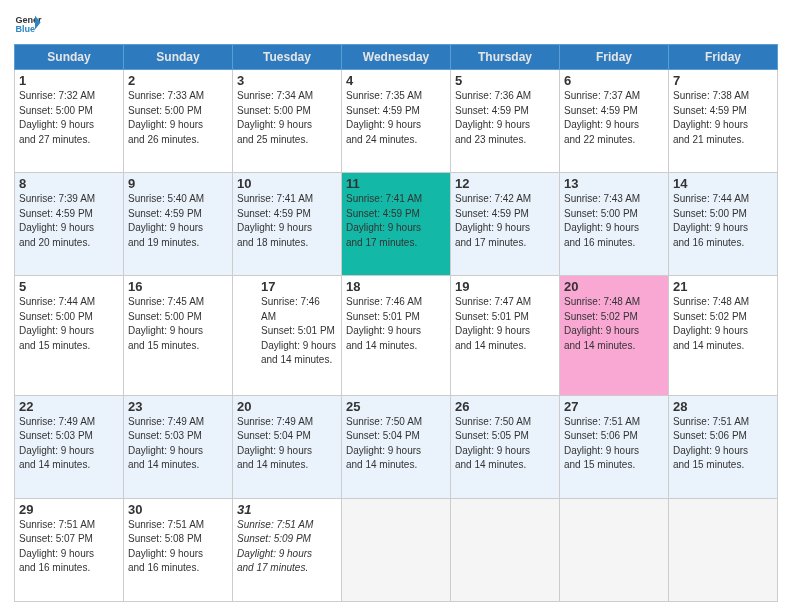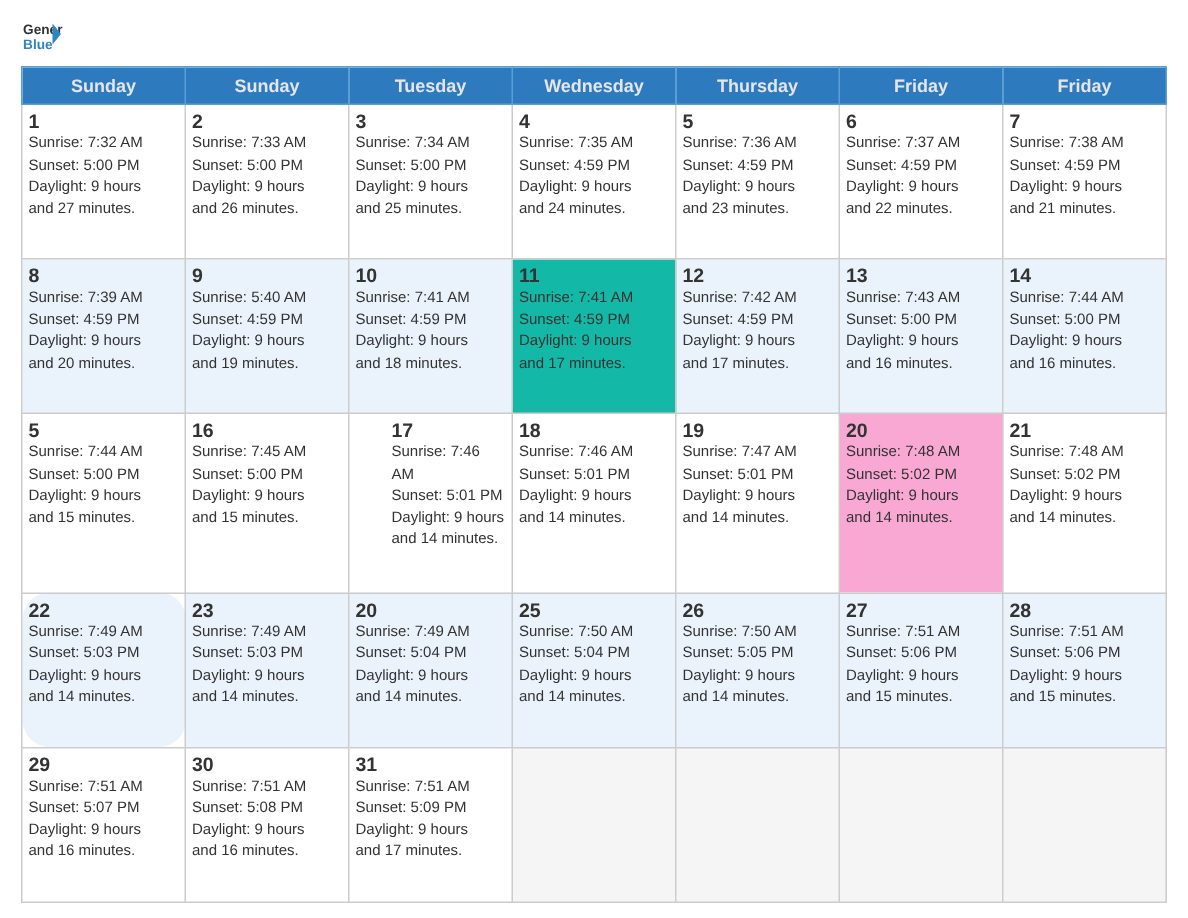--- a/index.html
+++ b/index.html
@@ -270,21 +270,21 @@
           </td>
           <td style="background: rgb(255, 255, 255);">
             <span class="day-num">21</span>
             <div class="day-info" style="white-space: pre-line;">Sunrise: 7:48 AM
 Sunset: 5:02 PM
 Daylight: 9 hours
 and 14 minutes.</div>
           </td>
         </tr>
         <tr>
-          <td style="background: rgb(234, 243, 251); border-radius: 18px;">
+          <td style="background: rgb(234, 243, 251);">
             <span class="day-num">22</span>
             <div class="day-info" style="white-space: pre-line;">Sunrise: 7:49 AM
 Sunset: 5:03 PM
 Daylight: 9 hours
 and 14 minutes.</div>
           </td>
           <td style="background: rgb(234, 243, 251);">
             <span class="day-num">23</span>
             <div class="day-info" style="white-space: pre-line;">Sunrise: 7:49 AM
 Sunset: 5:03 PM
@@ -335,21 +335,21 @@
 Daylight: 9 hours
 and 16 minutes.</div>
           </td>
           <td style="background: rgb(255, 255, 255);">
             <span class="day-num">30</span>
             <div class="day-info" style="white-space: pre-line;">Sunrise: 7:51 AM
 Sunset: 5:08 PM
 Daylight: 9 hours
 and 16 minutes.</div>
           </td>
-          <td style="background: rgb(255, 255, 255);">
+          <td style="background: rgb(255, 255, 255); font-style: italic;">
             <span class="day-num">31</span>
             <div class="day-info" style="white-space: pre-line;">Sunrise: 7:51 AM
 Sunset: 5:09 PM
 Daylight: 9 hours
 and 17 minutes.</div>
           </td>
           <td class="empty"></td>
           <td class="empty"></td>
           <td class="empty"></td>
           <td class="empty"></td>

